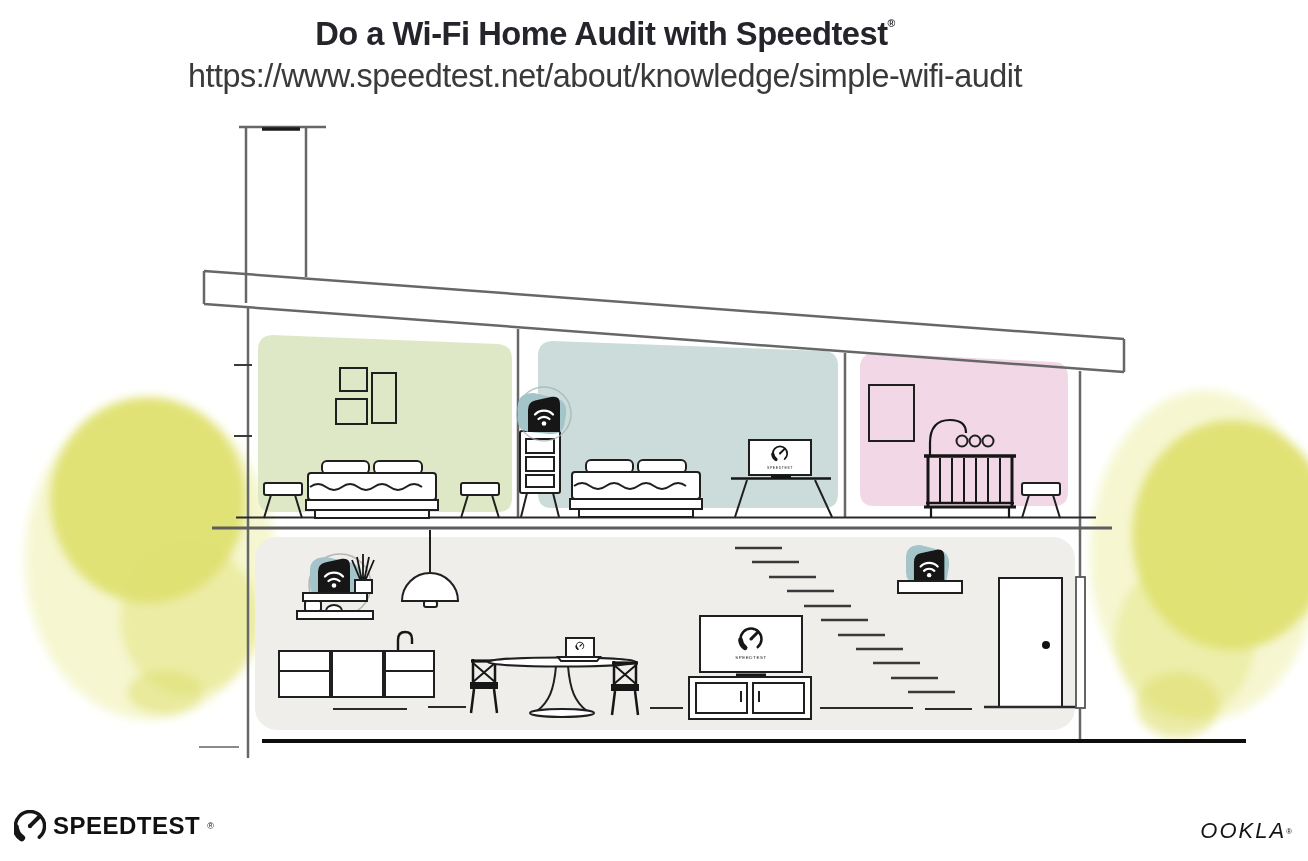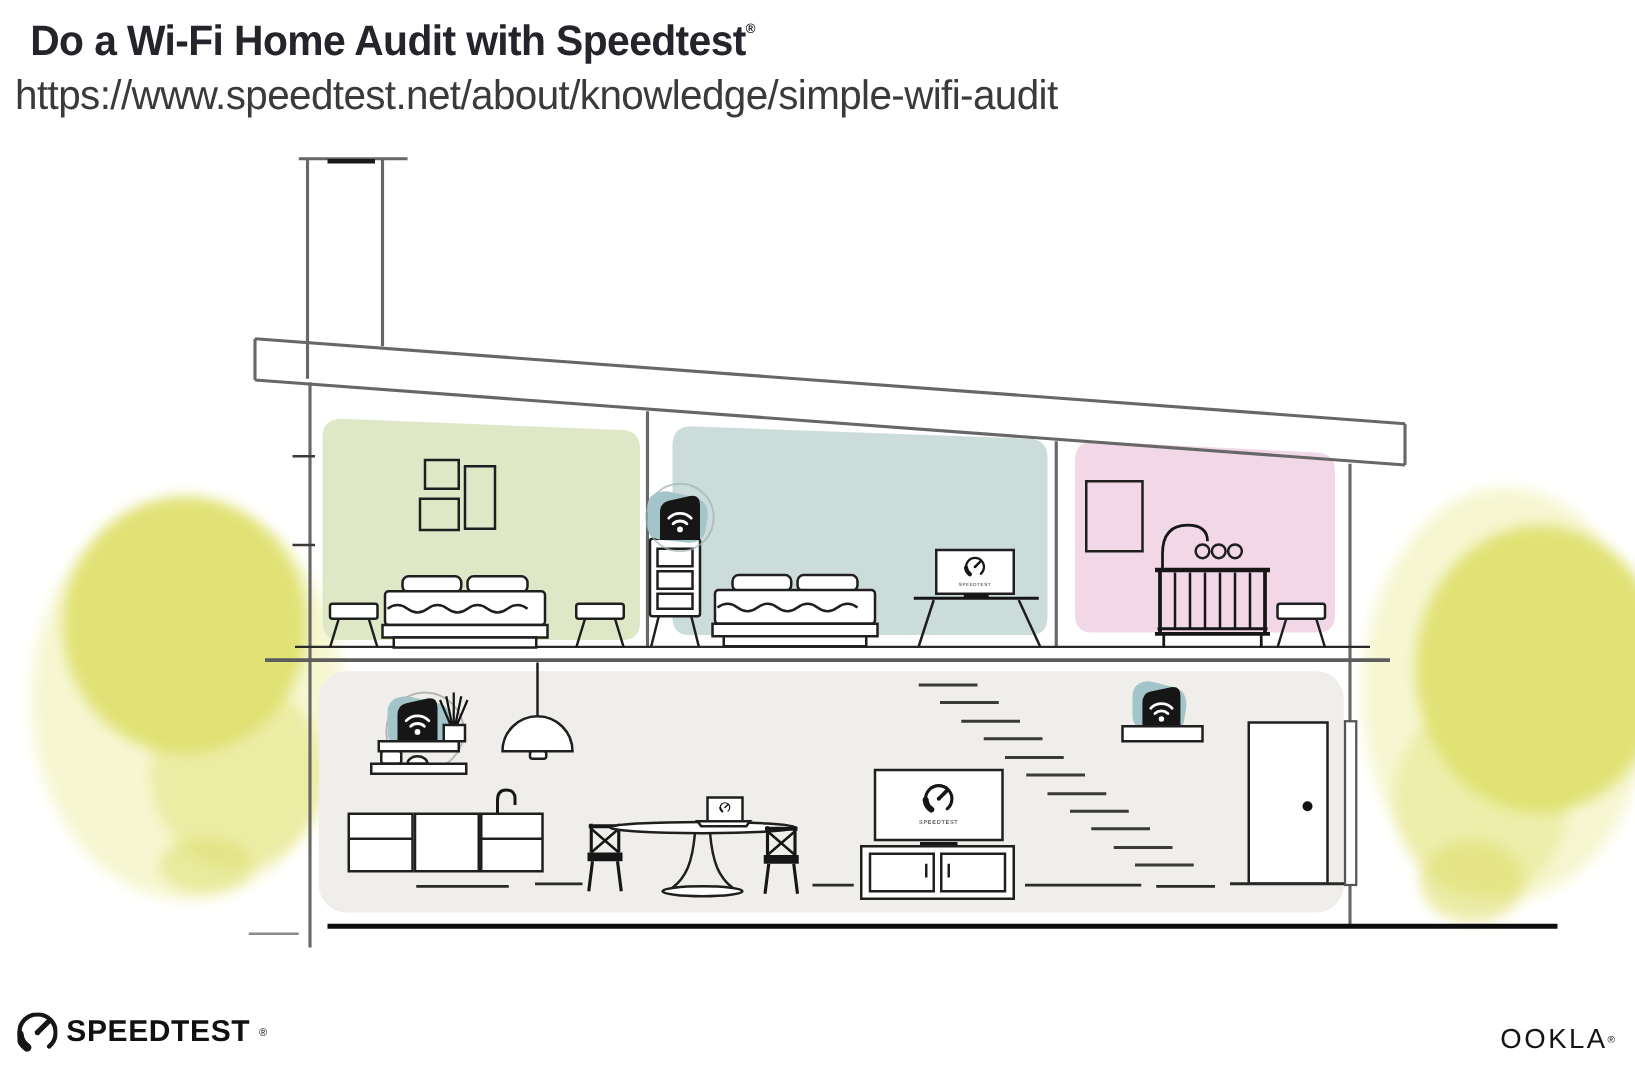--- a/index.html
+++ b/index.html
@@ -1,37 +1,37 @@
 <!DOCTYPE html>
 <html><head>
 <meta charset="utf-8">
 <style>
   html,body{margin:0;padding:0;}
   body{
     width:1308px;height:861px;position:relative;overflow:hidden;background:#ffffff;
     font-family:"Liberation Sans", sans-serif;
   }
-  .hdr{position:absolute;left:0;top:0;width:1210px;}
+  .hdr{position:absolute;left:0;top:0;width:1210px;text-align:center;}
   .hdr h1{
     margin:14px 0 0 0;font-size:34px;font-weight:700;color:#24242b;
     letter-spacing:-0.5px;transform:scaleX(0.96);transform-origin:center;
   }
   .hdr h1 sup{font-size:11px;font-weight:700;vertical-align:18px;}
   .hdr .url{
     margin:4px 0 0 0;font-size:33px;font-weight:400;color:#3a3a3a;
     letter-spacing:-0.5px;transform:scaleX(0.98);transform-origin:center;
   }
   svg .f{fill:#ffffff;stroke:#1f1f1f;stroke-width:2;}
   svg .s{fill:none;stroke:#1f1f1f;stroke-width:2;}
   svg .struct{fill:none;stroke:#676767;stroke-width:2.5;}
   svg text{font-family:"Liberation Sans", sans-serif;}
   .logo-left{position:absolute;left:14px;top:810px;display:flex;align-items:center;gap:7px;}
   .logo-left .word{font-size:24px;font-weight:700;color:#111111;letter-spacing:0.5px;}
   .logo-left sup{font-size:9px;vertical-align:12px;color:#111;}
-  .logo-right{position:absolute;right:16px;top:818px;display:flex;align-items:center;}
+  .logo-right{position:absolute;right:16px;top:818px;display:flex;align-items:center;font-style:italic;}
   .logo-right .word{font-size:22px;font-weight:400;color:#141414;letter-spacing:2px;}
   .logo-right sup{font-size:8px;vertical-align:12px;color:#141414;}
 </style>
 </head>
 <body>
 
 <div class="hdr">
   <h1><span>Do a Wi-Fi Home Audit with Speedtest</span><sup>®</sup></h1>
   <div class="url">https://www.speedtest.net/about/knowledge/simple-wifi-audit</div>
 </div>

